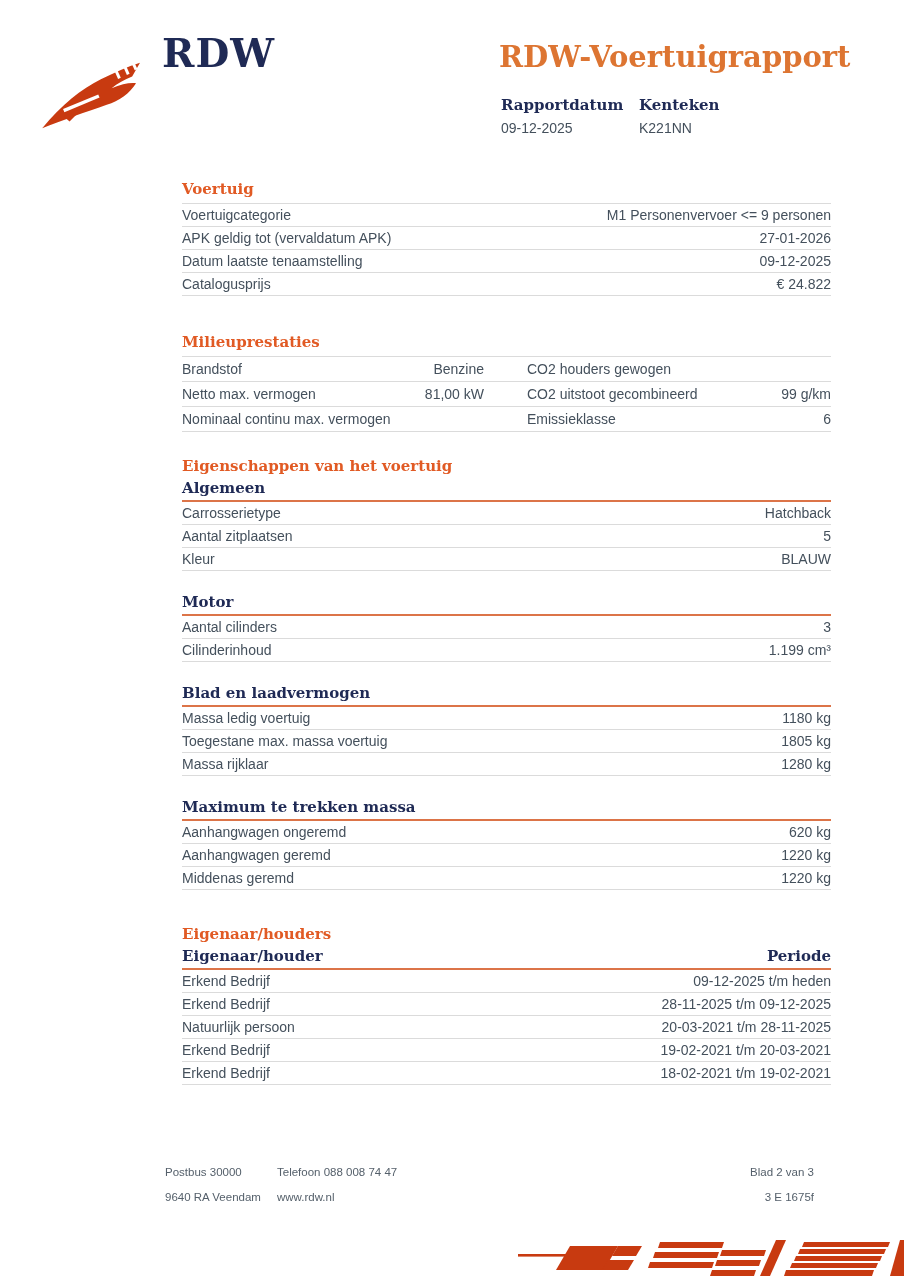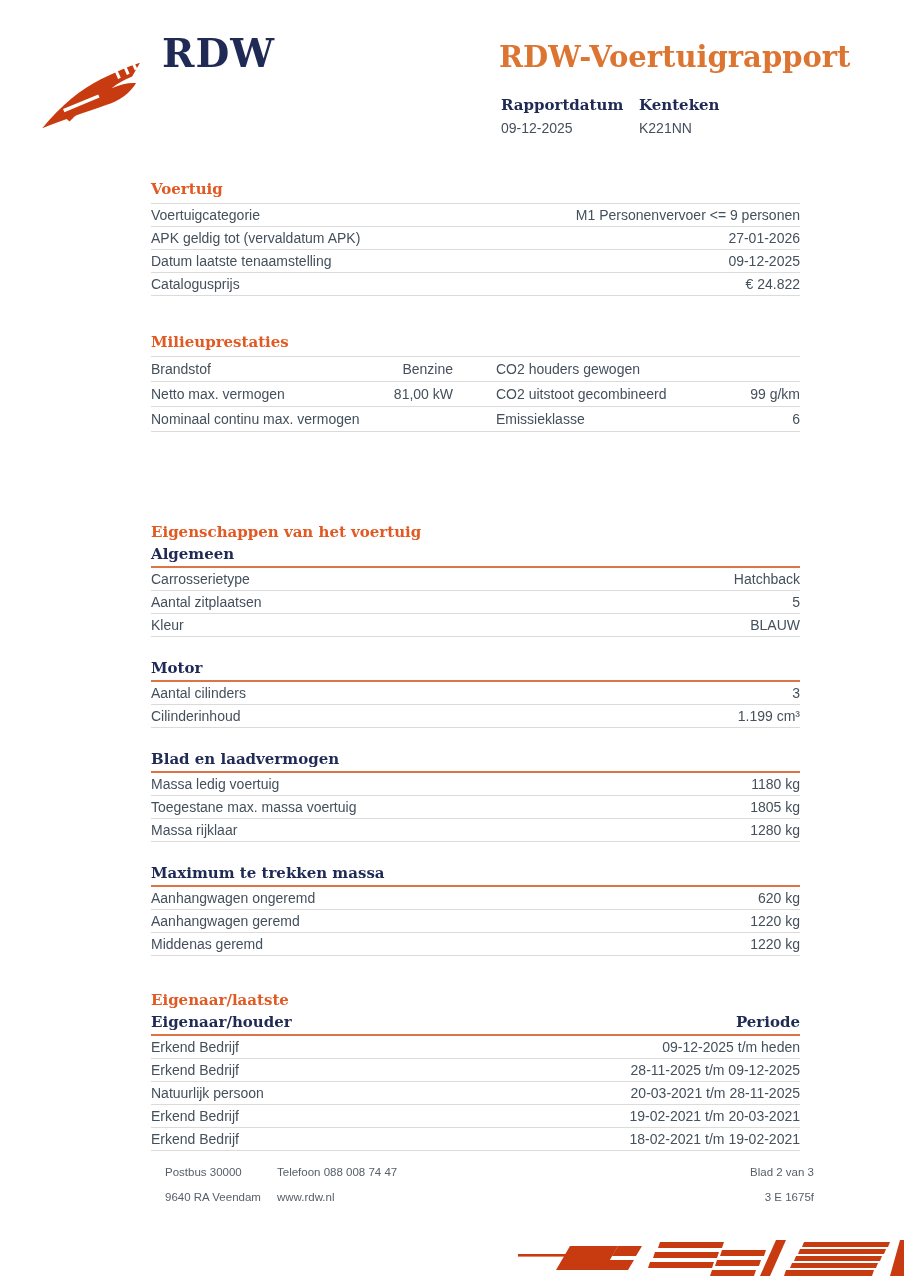--- a/index.html
+++ b/index.html
@@ -14,21 +14,21 @@
   .logo-text{position:absolute;left:162px;top:30px;font-family:"DejaVu Serif",serif;
     font-weight:bold;font-size:39px;color:var(--navy);letter-spacing:1px;}
   .doc-title{position:absolute;left:499px;top:40px;margin:0;font-family:"DejaVu Serif",serif;
     font-weight:bold;font-size:29px;color:var(--orange-title);white-space:nowrap;}
   .meta{position:absolute;top:96px;}
   .meta-date{left:501px;} .meta-kenteken{left:639px;}
   .meta-label{font-family:"DejaVu Serif",serif;font-weight:bold;font-size:15px;color:var(--navy);}
   .meta-value{font-size:14px;color:var(--body-text);margin-top:6px;}
 
   
-  .content{position:absolute;left:151px;top:0;width:649px;}
+  .content{position:absolute;left:182px;top:0;width:649px;}
   .section-title{font-family:"DejaVu Serif",serif;font-weight:bold;font-size:15px;
     line-height:16px;color:var(--orange-section);margin:0 0 6px 0;}
   .rows{border-top:1px solid var(--row-line);}
   .row{display:flex;justify-content:space-between;align-items:baseline;
     padding:4px 0 3px 0;border-bottom:1px solid var(--row-line);
     font-size:14px;line-height:15px;color:var(--body-text);}
   .row-value{text-align:right;white-space:nowrap;}
   .row2{display:flex;align-items:baseline;padding:5px 0 4px 0;
     border-bottom:1px solid var(--row-line);font-size:14px;line-height:15px;}
   .half{flex:0 0 302px;display:flex;justify-content:space-between;align-items:baseline;gap:25px;}
@@ -126,21 +126,21 @@
               <span class="row-label">Nominaal continu max. vermogen</span>
               <span class="row-value"></span>
             </div>
             <div class="half right">
               <span class="row-label">Emissieklasse</span>
               <span class="row-value">6</span>
             </div>
           </div>
         </div>
       </div>
-      <div class="section" style="margin-top: 92px;">
+      <div class="section" style="margin-top: 26px;">
         <div class="section-title">Eigenschappen van het voertuig</div>
         <div class="sub-title">Algemeen</div>
         <div>
           <div class="row">
             <span class="row-label">Carrosserietype</span>
             <span class="row-value">Hatchback</span>
           </div>
           <div class="row">
             <span class="row-label">Aantal zitplaatsen</span>
             <span class="row-value">5</span>
@@ -186,21 +186,21 @@
             <span class="row-label">Aanhangwagen geremd</span>
             <span class="row-value">1220 kg</span>
           </div>
           <div class="row">
             <span class="row-label">Middenas geremd</span>
             <span class="row-value">1220 kg</span>
           </div>
         </div>
       </div>
       <div class="section" style="margin-top: 36px;">
-        <div class="section-title">Eigenaar/laatste</div>
+        <div class="section-title">Eigenaar/houders</div>
         <div class="thead">
           <span>Eigenaar/houder</span>
           <span>Periode</span>
         </div>
         <div>
           <div class="row">
             <span class="row-label">Erkend Bedrijf</span>
             <span class="row-value">09-12-2025 t/m heden</span>
           </div>
           <div class="row">

